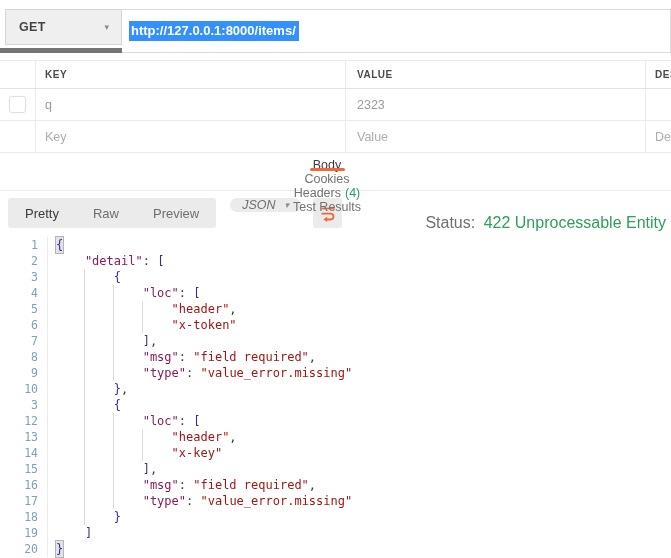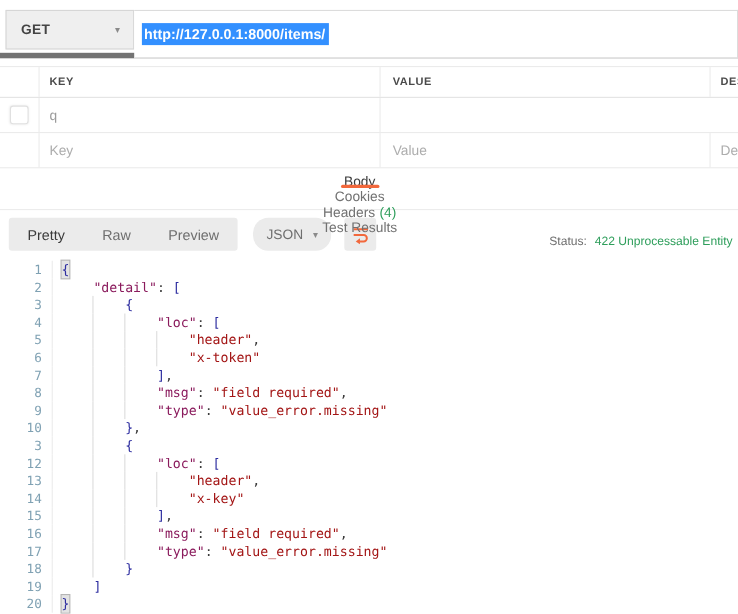--- a/index.html
+++ b/index.html
@@ -36,32 +36,32 @@
 
   
   .resp-tabs { margin-top:5px; height:33px; border-bottom:1px solid #ececec;
                display:flex; align-items:center; padding:0 5px 0 3px;flex-direction:column; }
   .tab { position:relative; font-size:12.5px; color:#717171; margin-right:15px;
          height:32px; display:flex; align-items:center; cursor:pointer; }
   .tab.active { color:#3a3a3a; }
   .tab.active::after { content:""; position:absolute; left:-3px; right:-4px; bottom:1px;
                        height:3px; background:var(--accent); border-radius:2px; }
   .badge-green { color:var(--green); margin-left:4px; }
-  .status-area { margin-left:auto; font-size:11px;text-align:center; }
+  .status-area { margin-left:auto; font-size:16px;text-align:center; }
   .status-label { color:#6f6f6f; }
   .status-value { color:var(--green); margin-left:4px; }
 
   
   .view-toolbar { padding:7px 0 0 8px; height:37px; display:flex; align-items:flex-start; }
   .seg { display:inline-flex; background:#ebebeb; border-radius:3px; height:30px; align-items:center; }
   .seg-item { font-size:13px; color:#6e6e6e; padding:0 17px; height:40px;
               display:flex; align-items:center; cursor:pointer; }
   .seg-item.active { color:#3a3a3a; }
-  .lang-dd { margin-left:14px; background:#ebebeb; border-radius:14px; height:30px;
-             display:inline-flex; align-items:center; padding:0 12px; cursor:pointer; }
+  .lang-dd { margin-left:14px; background:#ebebeb; border-radius:14px; height:14px;
+             display:inline-flex; align-items:center; padding:0 12px; cursor:pointer;font-style:italic; }
   .lang-label { font-size:12.5px; color:#6e6e6e; margin-right:9px; }
   .wrap-btn { margin-left:12px; width:29px; height:30px; background:#ebebeb; border-radius:3px;
               display:flex; align-items:center; justify-content:center; cursor:pointer; }
 
   
   .code { margin-top:5px; padding-top:4px; font-family:"DejaVu Sans Mono", monospace;
           font-size:12px; }
   .cl { display:flex; height:16px; line-height:16px; white-space:pre; }
   .ln { flex:0 0 38px; text-align:right; color:var(--linenum); font-size:11.5px;
         -webkit-user-select:none; user-select:none; }
@@ -92,20 +92,21 @@
     <div class="ckcell"></div>
     <div class="cell">KEY</div>
     <div class="cell vcell">VALUE</div>
     <div class="cell">DESCRIPTION</div>
   </div>
   <div class="prow pdata">
     <div class="ckcell">
       <span class="checkbox"></span>
     </div>
     <div class="cell valgray">q</div>
+    <div class="cell vcell valgray">2323</div>
     <div class="cell"></div>
   </div>
   <div class="prow pdata">
     <div class="ckcell"></div>
     <div class="cell placeholder">Key</div>
     <div class="cell vcell placeholder">Value</div>
     <div class="cell placeholder">Description</div>
   </div>
 </div>
 

